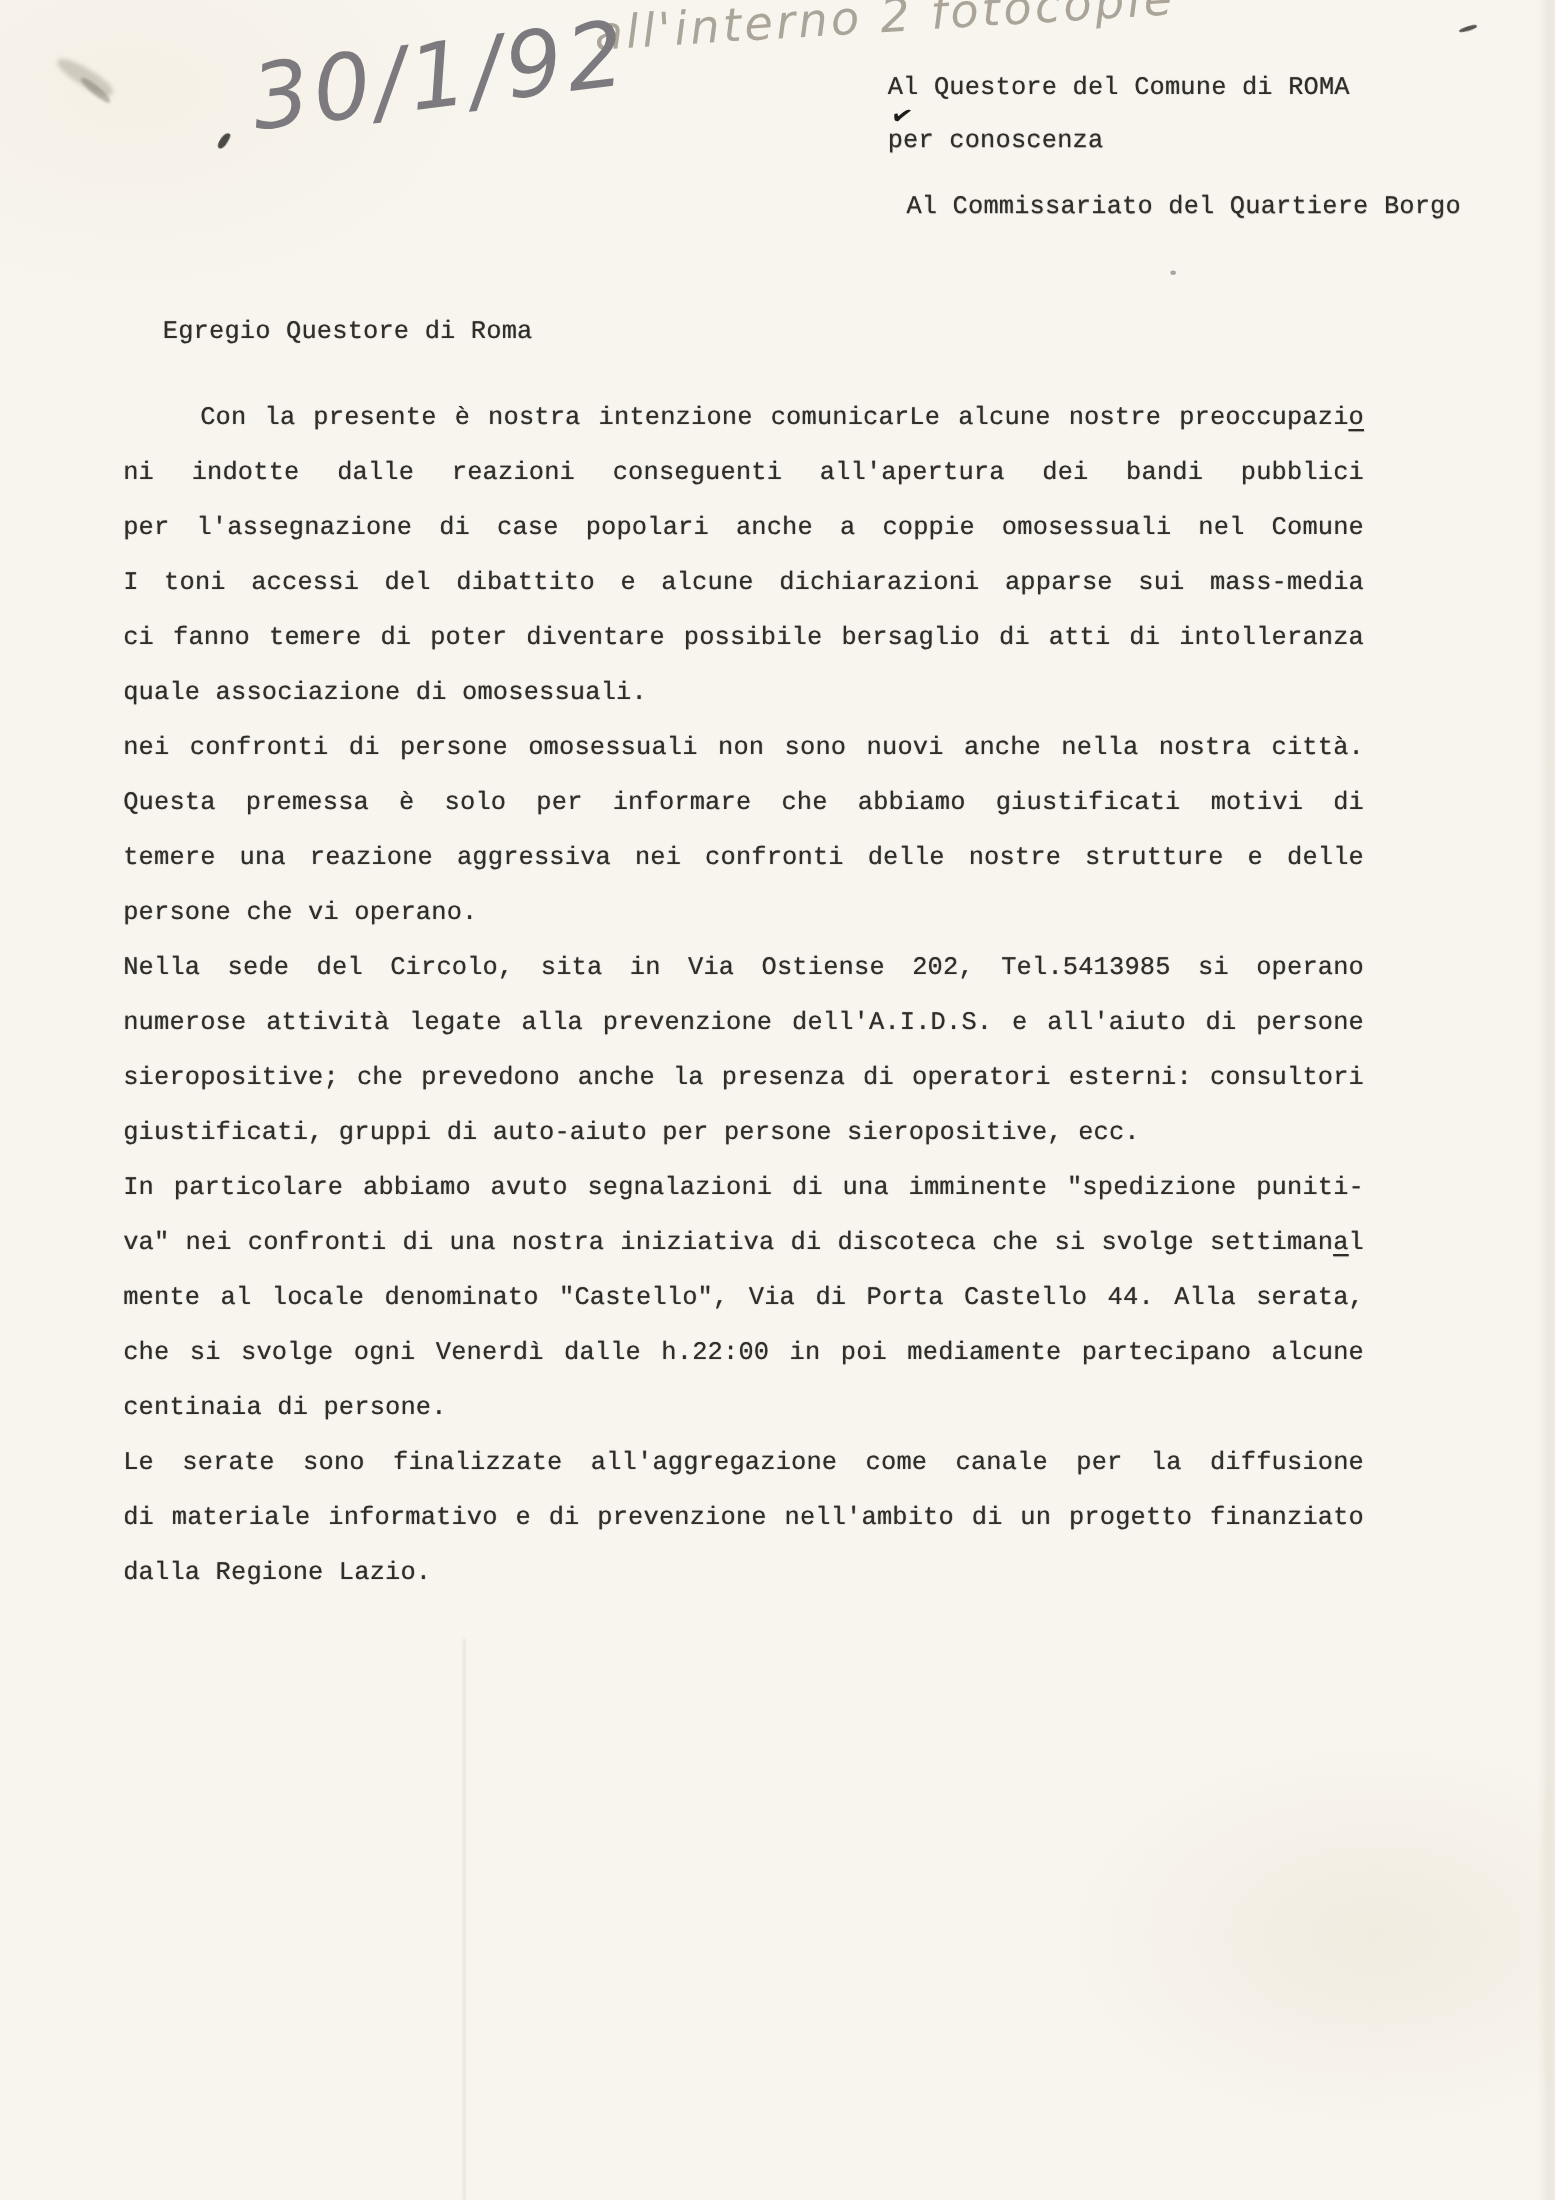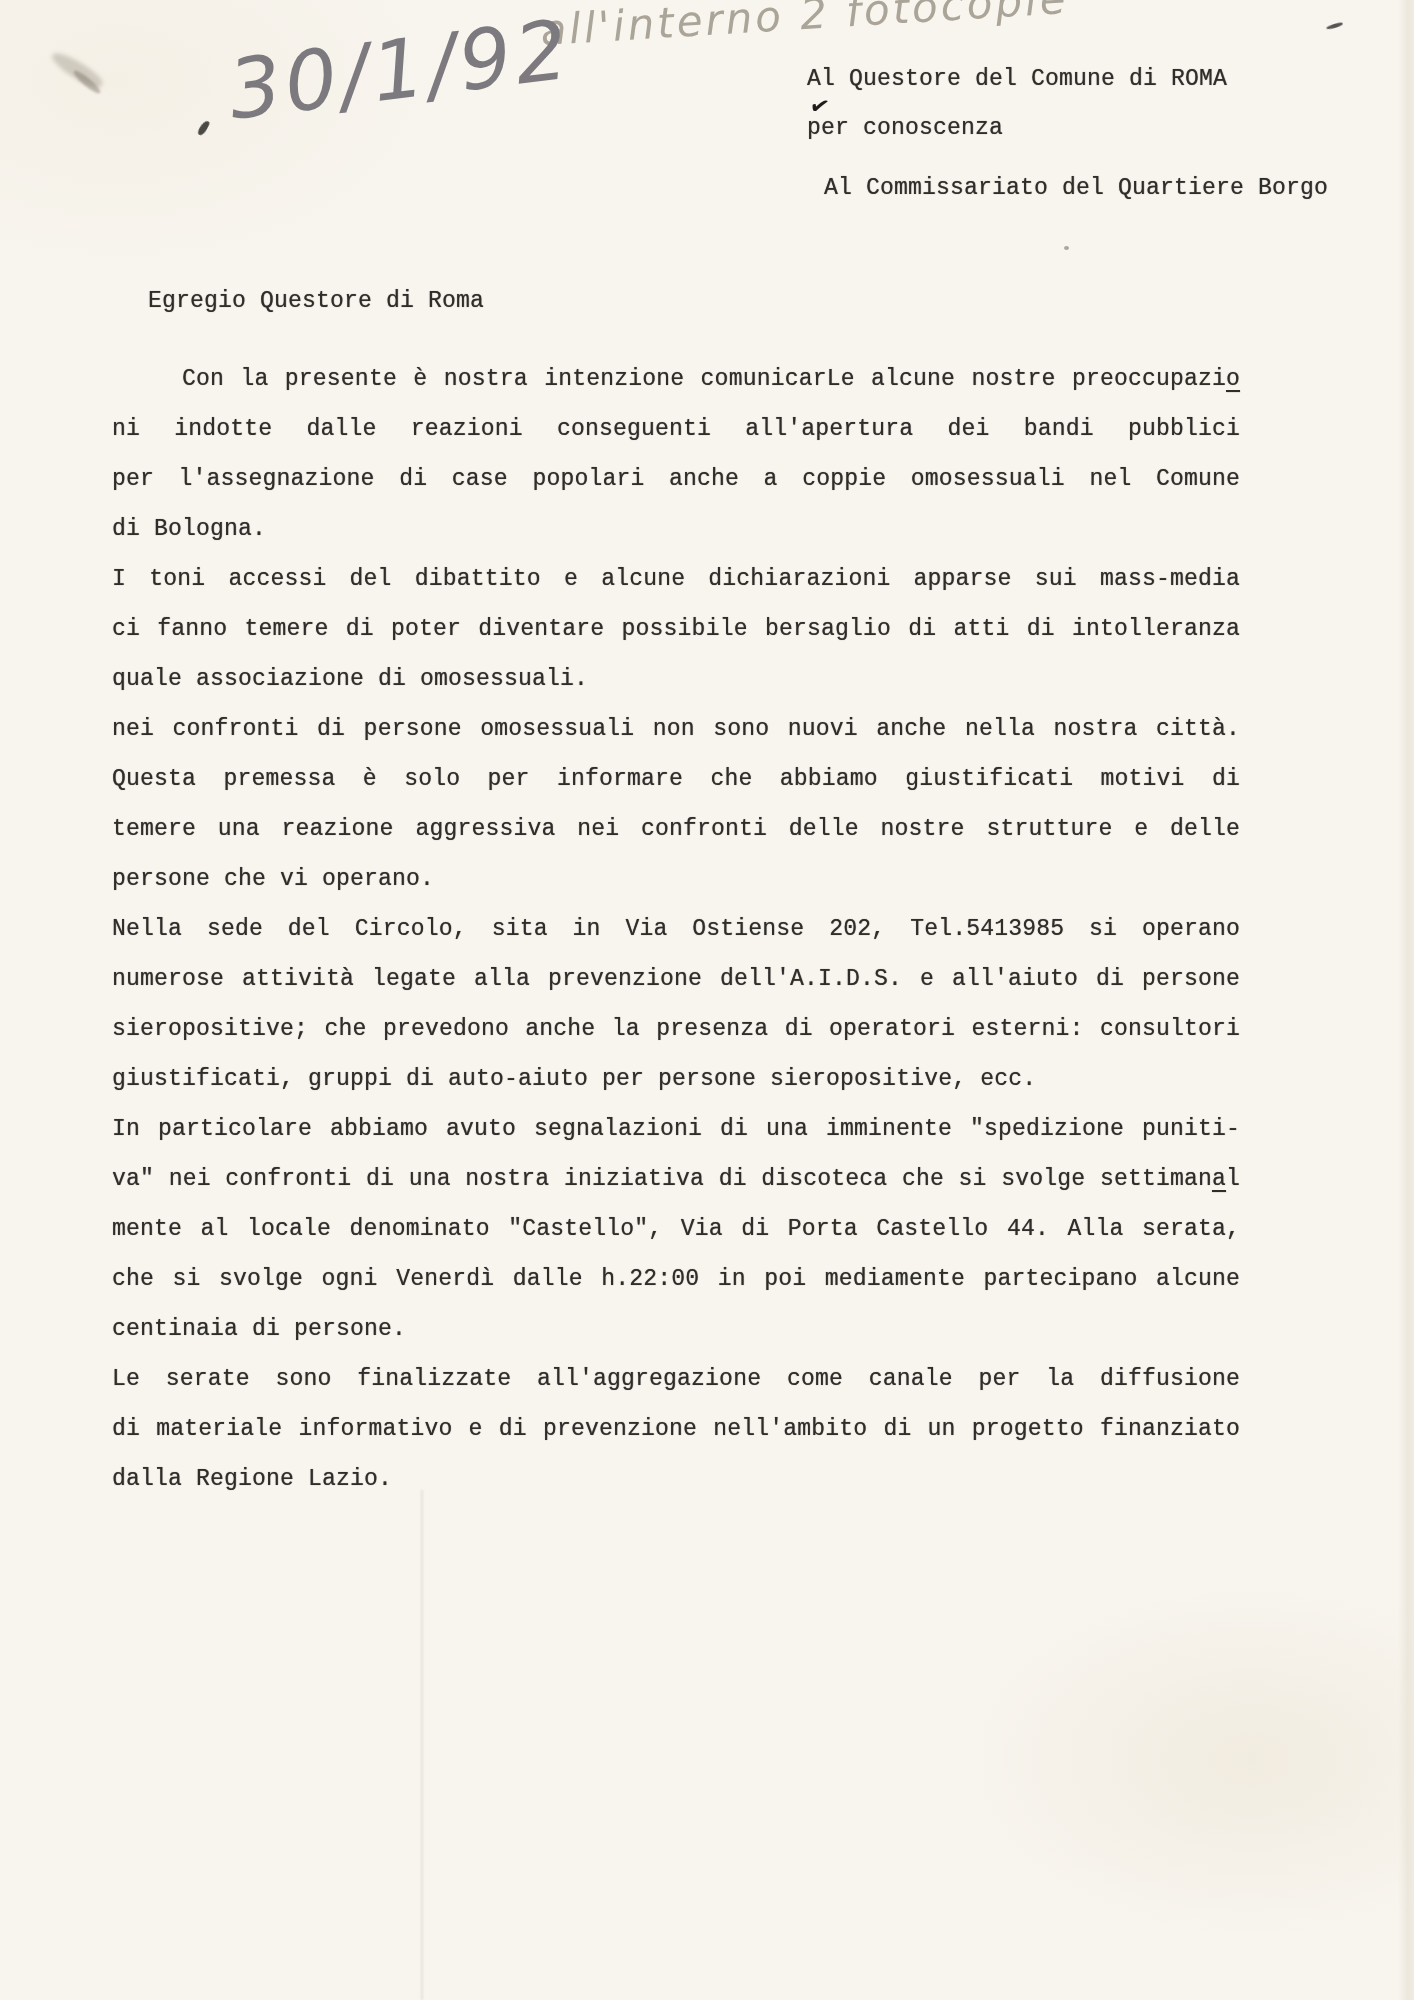--- a/index.html
+++ b/index.html
@@ -130,21 +130,20 @@
     <div class="recip-line typed r2">per conoscenza</div>
     <div class="recip-line typed r3">Al Commissariato del Quartiere Borgo</div>
   </div>
 
   <div class="salutation typed">Egregio Questore di Roma</div>
 
   <div class="body-block typed">
     <div class="ln j indent"><span>Con la presente è nostra intenzione comunicarLe alcune nostre preoccupazi</span><span class="uln">o</span><span></span></div>
     <div class="ln j"><span>ni indotte dalle reazioni conseguenti all'apertura dei bandi pubblici</span><span class="uln"></span><span></span></div>
     <div class="ln j"><span>per l'assegnazione di case popolari anche a coppie omosessuali nel Comune</span><span class="uln"></span><span></span></div>
-    <div class="ln"><span>di Bologna.</span><span class="uln"></span><span></span></div>
     <div class="ln j"><span>I toni accessi del dibattito e alcune dichiarazioni apparse sui mass-media</span><span class="uln"></span><span></span></div>
     <div class="ln j"><span>ci fanno temere di poter diventare possibile bersaglio di atti di intolleranza</span><span class="uln"></span><span></span></div>
     <div class="ln"><span>quale associazione di omosessuali.</span><span class="uln"></span><span></span></div>
     <div class="ln j"><span>nei confronti di persone omosessuali non sono nuovi anche nella nostra città.</span><span class="uln"></span><span></span></div>
     <div class="ln j"><span>Questa premessa è solo per informare che abbiamo giustificati motivi di</span><span class="uln"></span><span></span></div>
     <div class="ln j"><span>temere una reazione aggressiva nei confronti delle nostre strutture e delle</span><span class="uln"></span><span></span></div>
     <div class="ln"><span>persone che vi operano.</span><span class="uln"></span><span></span></div>
     <div class="ln j"><span>Nella sede del Circolo, sita in Via Ostiense 202, Tel.5413985 si operano</span><span class="uln"></span><span></span></div>
     <div class="ln j"><span>numerose attività legate alla prevenzione dell'A.I.D.S. e all'aiuto di persone</span><span class="uln"></span><span></span></div>
     <div class="ln j"><span>sieropositive; che prevedono anche la presenza di operatori esterni: consultori</span><span class="uln"></span><span></span></div>

